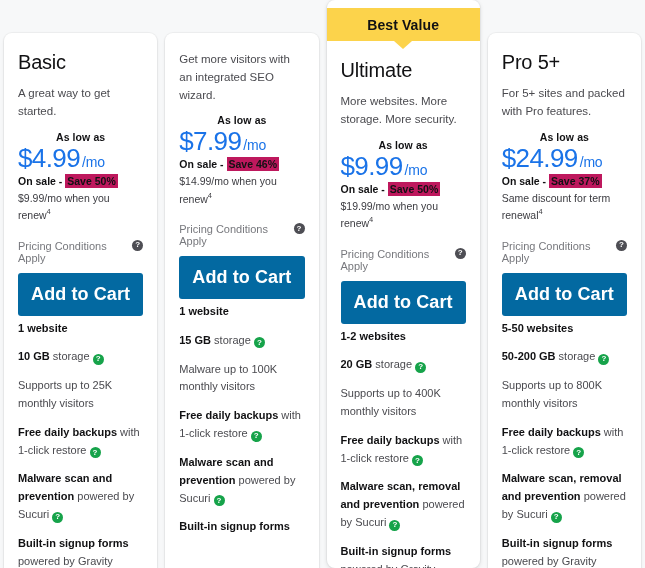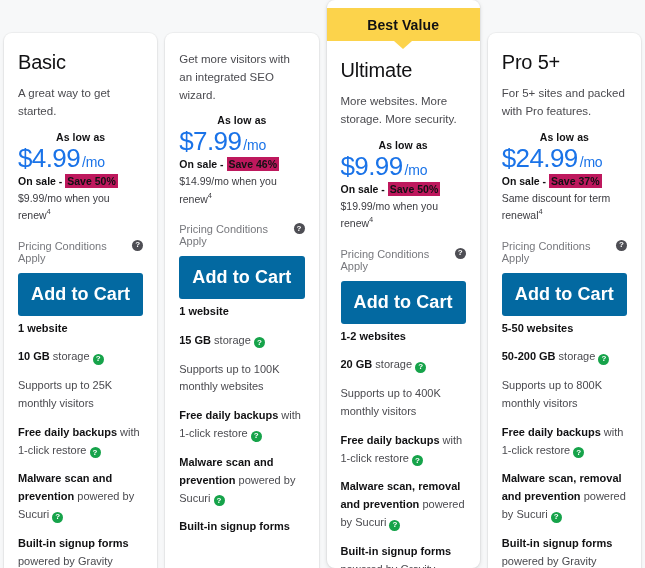--- a/index.html
+++ b/index.html
@@ -223,21 +223,21 @@
       <div class="sale-line"><span>On sale -</span> <span class="sale-highlight">Save 46%</span></div>
       <div class="renew-note"><span>$14.99/mo when you renew</span><sup>4</sup></div>
       <div class="conditions-row">
         <span>Pricing Conditions Apply</span>
         <span class="help-icon gray">?</span>
       </div>
       <button class="cta-button">Add to Cart</button>
       <ul class="features">
         <li class="feature"><b>1 website</b></li>
         <li class="feature"><b>15 GB</b><span> storage</span> <span class="help-icon green">?</span></li>
-        <li class="feature"><span>Supports up to 100K monthly websites</span></li>
+        <li class="feature"><span>Malware up to 100K monthly visitors</span></li>
         <li class="feature"><b>Free daily backups</b><span> with 1-click restore</span> <span class="help-icon green">?</span></li>
         <li class="feature"><b>Malware scan and prevention</b><span> powered by Sucuri</span> <span class="help-icon green">?</span></li>
         <li class="feature"><b>Built-in signup forms</b></li>
       </ul>
     </div>
     <div class="card featured">
       <div class="best-value-banner">Best Value</div>
       <div class="featured-inner">
         <div class="plan-name">Ultimate</div>
         <div class="plan-tagline">More websites. More storage. More security.</div>

